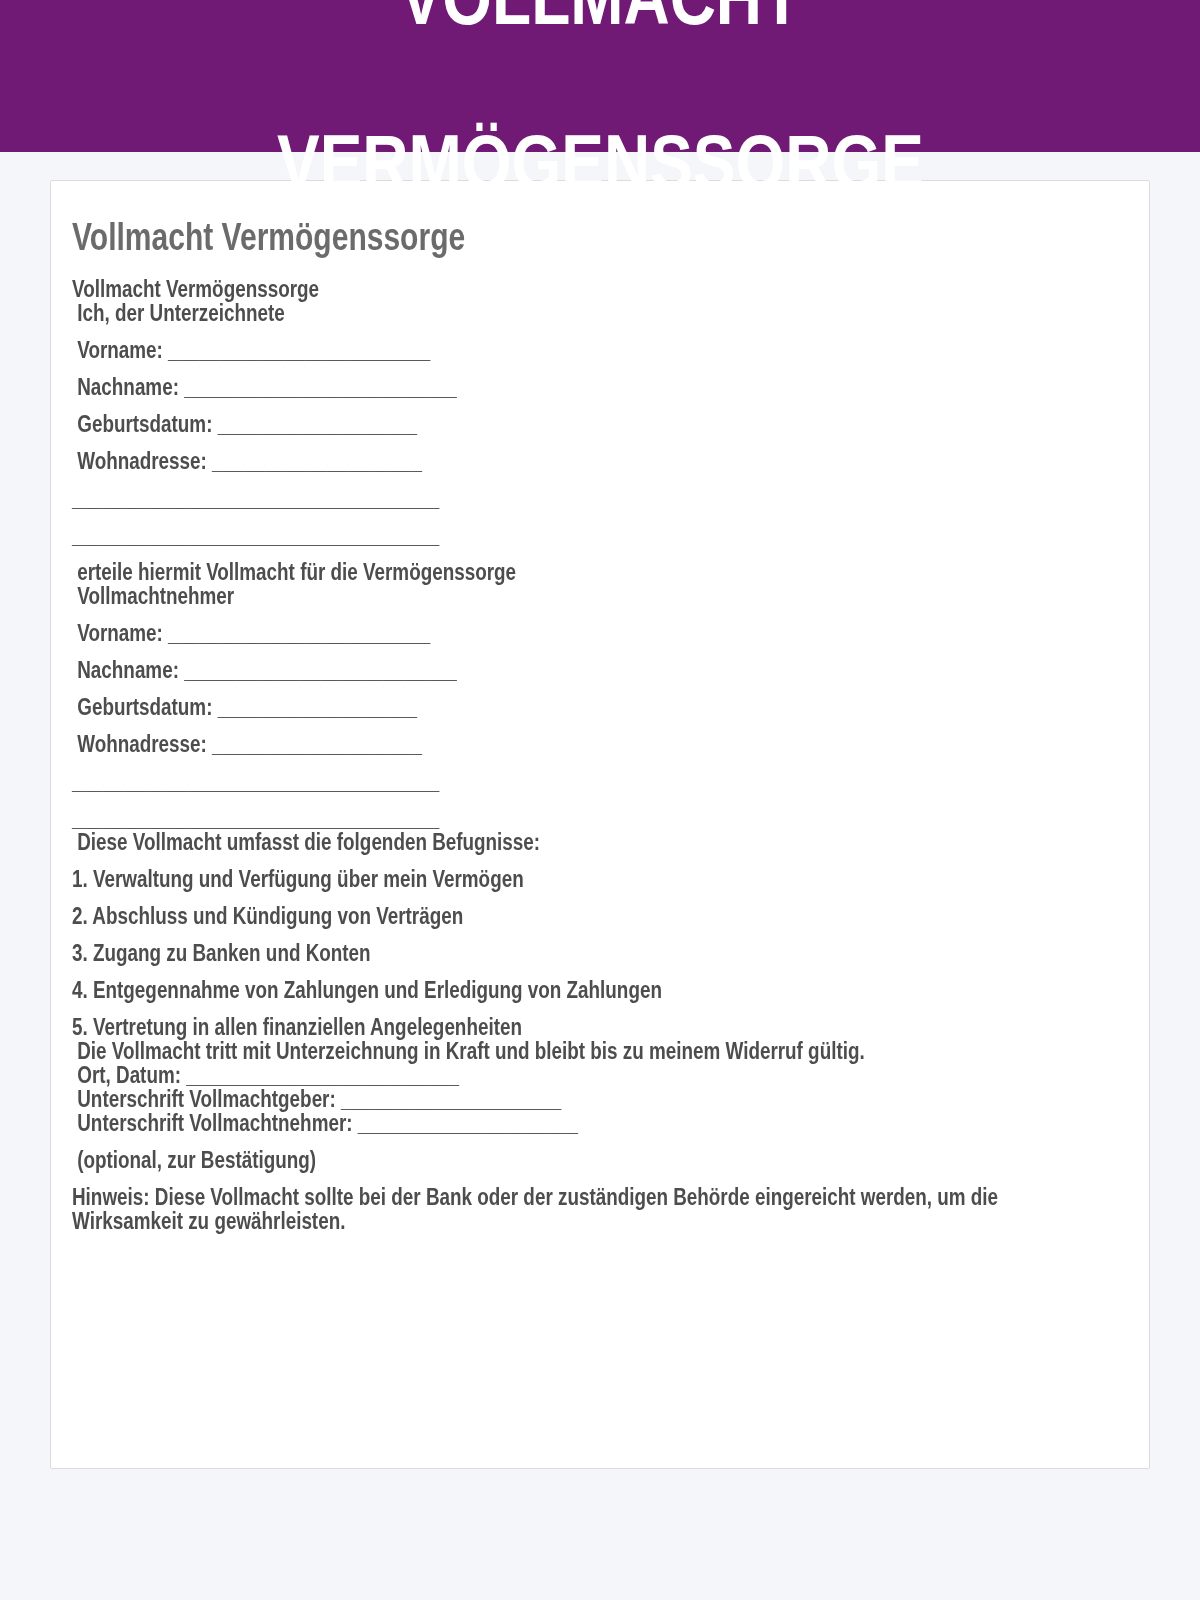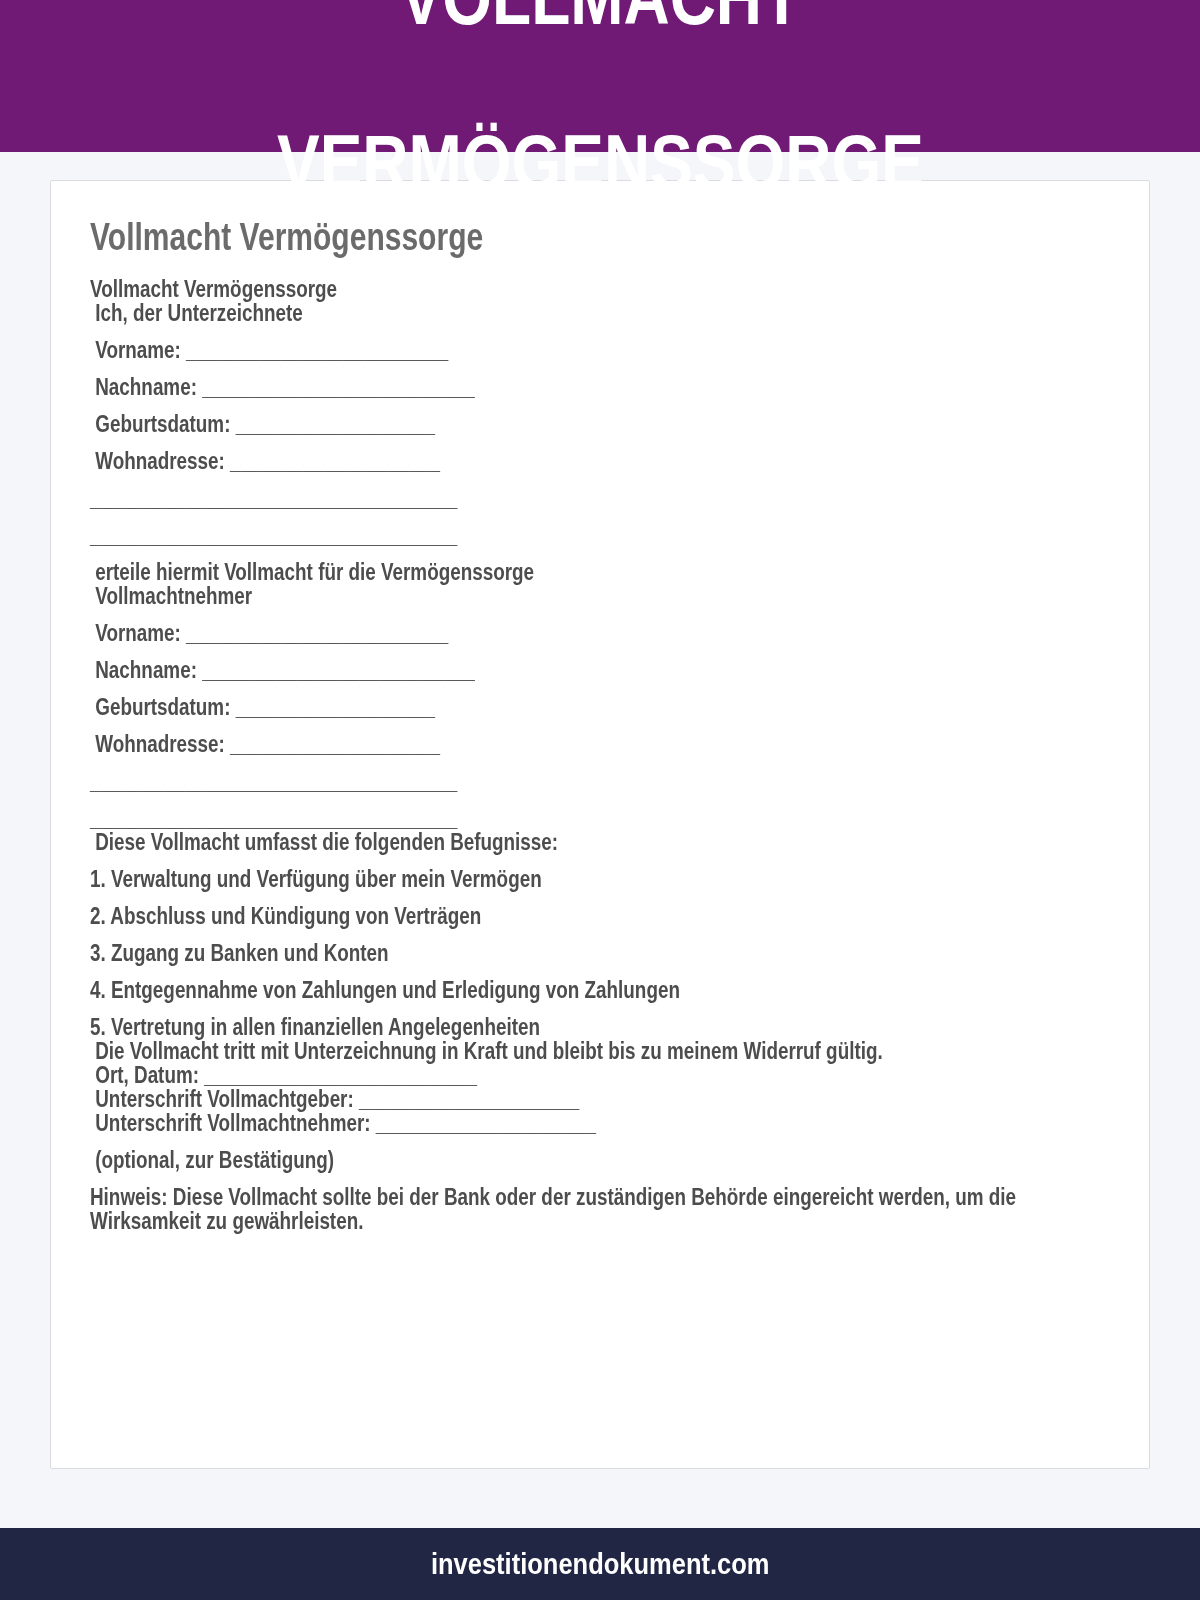--- a/index.html
+++ b/index.html
@@ -40,21 +40,21 @@
     padding: 28px 0 0 0;
   }
   .card {
     width: 1100px;
     height: 1289px;
     box-sizing: border-box;
     margin: 0 auto;
     background: #ffffff;
     border: 1px solid #dcdce0;
     border-radius: 2px;
-    padding: 36px 45px 0 39px;
+    padding: 36px 45px 0 21px;
     overflow: hidden;
   }
   .doc-title {
     font-size: 38px;
     line-height: 40px;
     font-weight: bold;
     color: #6b6b6b;
     margin: 0 0 20px 0;
     white-space: pre;
     transform: scaleX(0.79);
@@ -130,17 +130,14 @@
       <div class="ln tight"> Ort, Datum: __________________________</div>
       <div class="ln tight"> Unterschrift Vollmachtgeber: _____________________</div>
       <div class="ln tight"> Unterschrift Vollmachtnehmer: _____________________</div>
       <div class="ln"> (optional, zur Bestätigung)</div>
       <div class="ln">Hinweis: Diese Vollmacht sollte bei der Bank oder der zuständigen Behörde eingereicht werden, um die</div>
       <div class="ln tight">Wirksamkeit zu gewährleisten.</div>
 
     </div>
   </div>
 
-  <div class="footer">
-    <div class="footer-site">investitionendokument.com</div>
-  </div>
 
 </div>
 
 </body></html>

